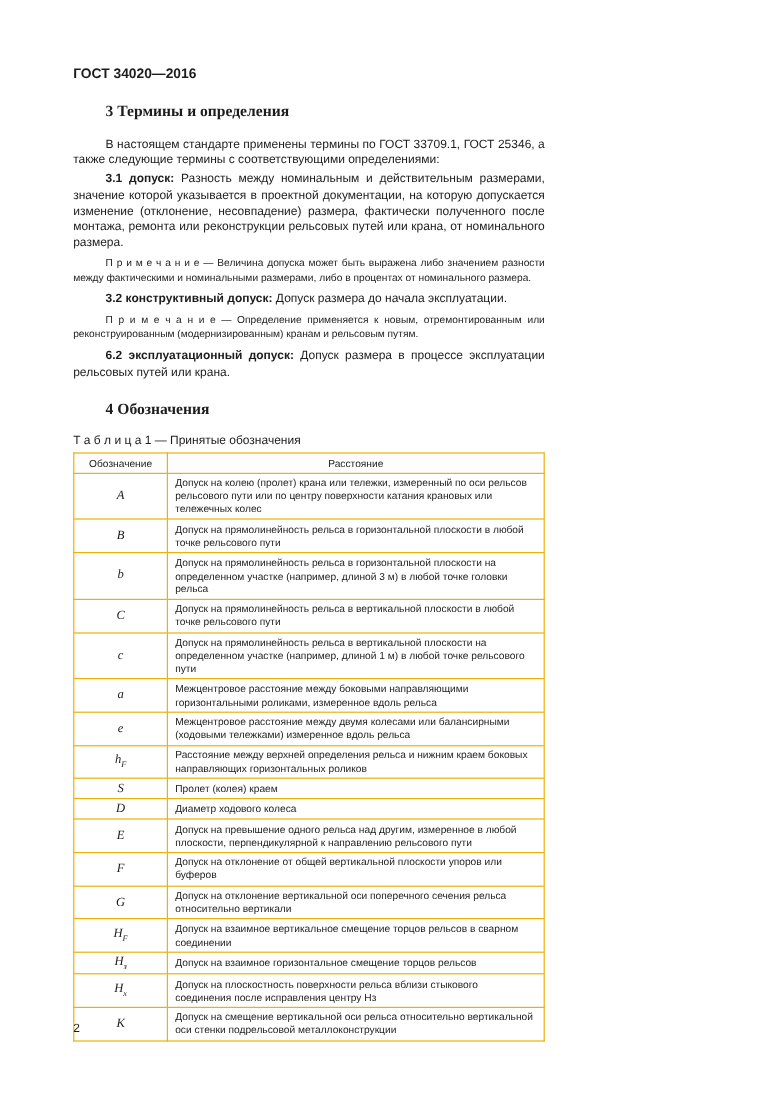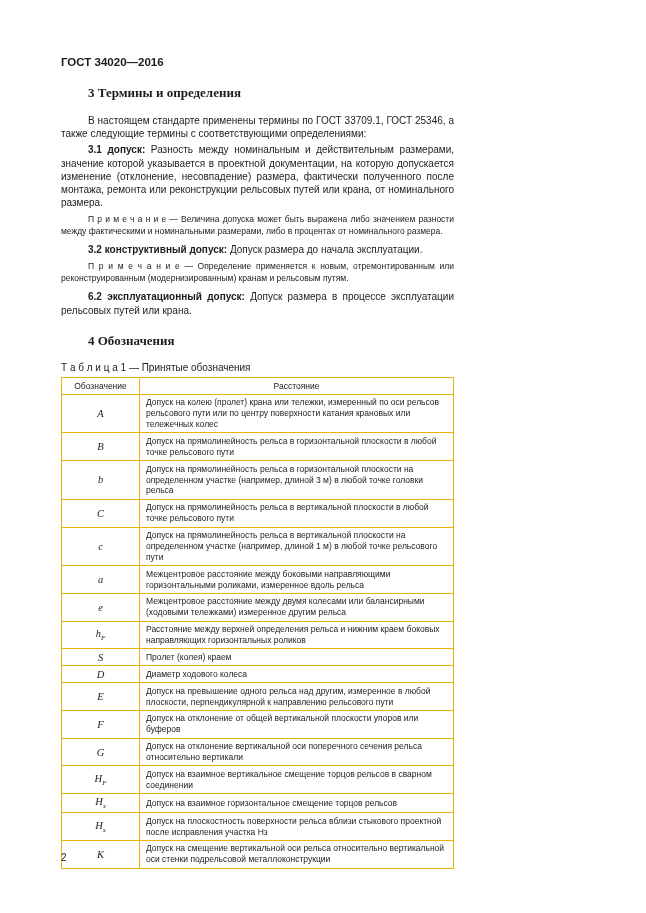--- a/index.html
+++ b/index.html
@@ -95,21 +95,21 @@
     <td class="def">Допуск на прямолинейность рельса в вертикальной плоскости на определенном участке (например, длиной 1 м) в любой точке рельсового пути</td>
   </tr>
 
   <tr>
     <td class="sym">a</td>
     <td class="def">Межцентровое расстояние между боковыми направляющими горизонтальными роликами, измеренное вдоль рельса</td>
   </tr>
 
   <tr>
     <td class="sym">e</td>
-    <td class="def">Межцентровое расстояние между двумя колесами или балансирными (ходовыми тележками) измеренное другим рельса</td>
+    <td class="def">Межцентровое расстояние между двумя колесами или балансирными (ходовыми тележками) измеренное вдоль рельса</td>
   </tr>
 
   <tr>
     <td class="sym">h<sub>F</sub></td>
     <td class="def">Расстояние между верхней определения рельса и нижним краем боковых направляющих горизонтальных роликов</td>
   </tr>
 
   <tr>
     <td class="sym">S</td>
     <td class="def">Пролет (колея) краем</td>
@@ -140,21 +140,21 @@
     <td class="def">Допуск на взаимное вертикальное смещение торцов рельсов в сварном соединении</td>
   </tr>
 
   <tr>
     <td class="sym">H<sub>з</sub></td>
     <td class="def">Допуск на взаимное горизонтальное смещение торцов рельсов</td>
   </tr>
 
   <tr>
     <td class="sym">H<sub>х</sub></td>
-    <td class="def">Допуск на плоскостность поверхности рельса вблизи стыкового проектной после исправления участка Hз</td>
+    <td class="def">Допуск на плоскостность поверхности рельса вблизи стыкового соединения после исправления центру Hз</td>
   </tr>
 
   <tr>
     <td class="sym">K</td>
     <td class="def">Допуск на смещение вертикальной оси рельса относительно вертикальной оси стенки подрельсовой металлоконструкции</td>
   </tr>
 </tbody>
   </table>
 
   <div class="page-number">2</div>

